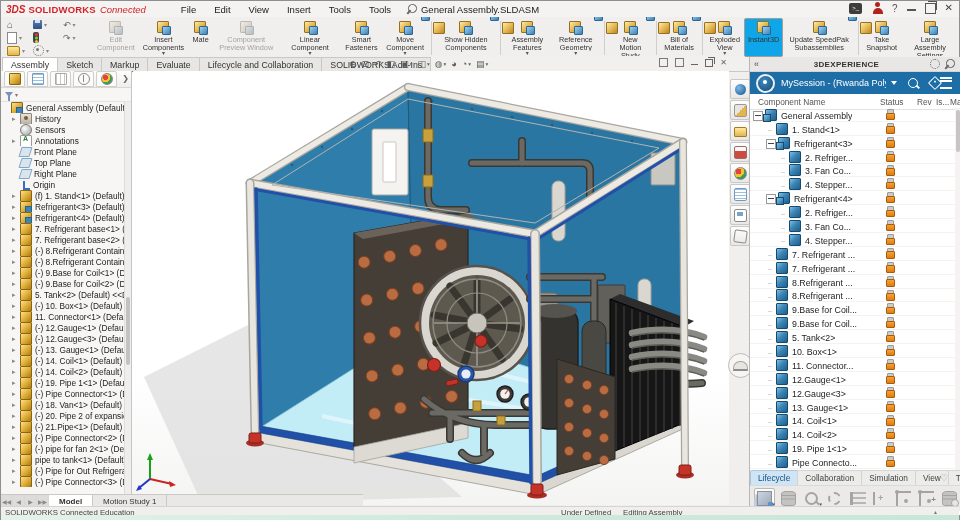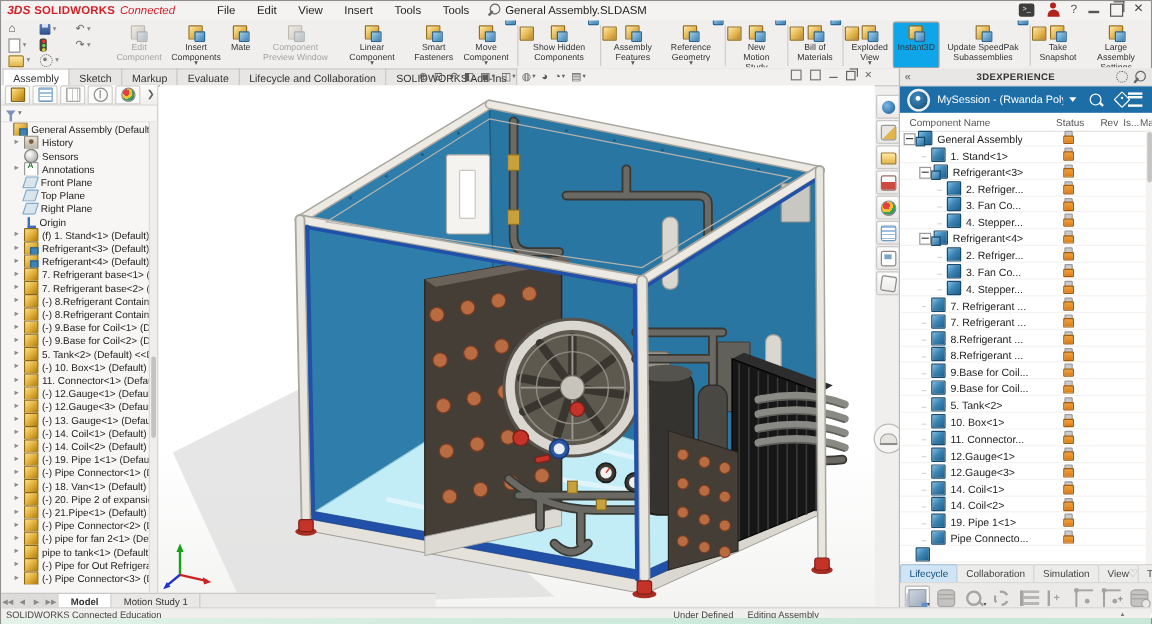--- a/index.html
+++ b/index.html
@@ -1204,20 +1204,27 @@
         </div>
 
         <div class="rrow">
           <span class="rspacer" style="width: 13px;"></span>
           <span class="exp none"></span>
           <span class="cico part"></span>
           <span class="rname">12.Gauge&lt;3&gt;</span>
           <span class="stico"></span>
         </div>
 
+        <div class="rrow">
+          <span class="rspacer" style="width: 13px;"></span>
+          <span class="exp none"></span>
+          <span class="cico part"></span>
+          <span class="rname">13. Gauge&lt;1&gt;</span>
+          <span class="stico"></span>
+        </div>
 
         <div class="rrow">
           <span class="rspacer" style="width: 13px;"></span>
           <span class="exp none"></span>
           <span class="cico part"></span>
           <span class="rname">14. Coil&lt;1&gt;</span>
           <span class="stico"></span>
         </div>
 
         <div class="rrow">

